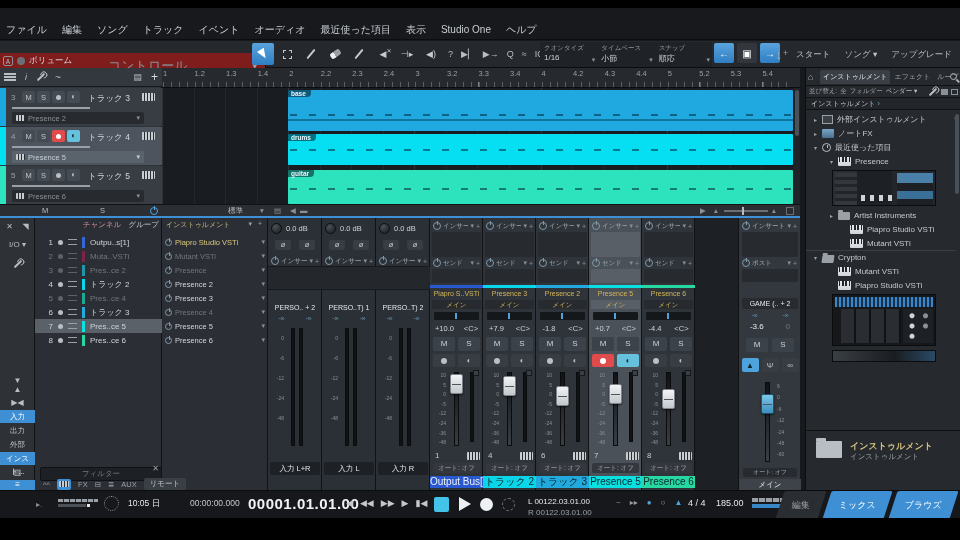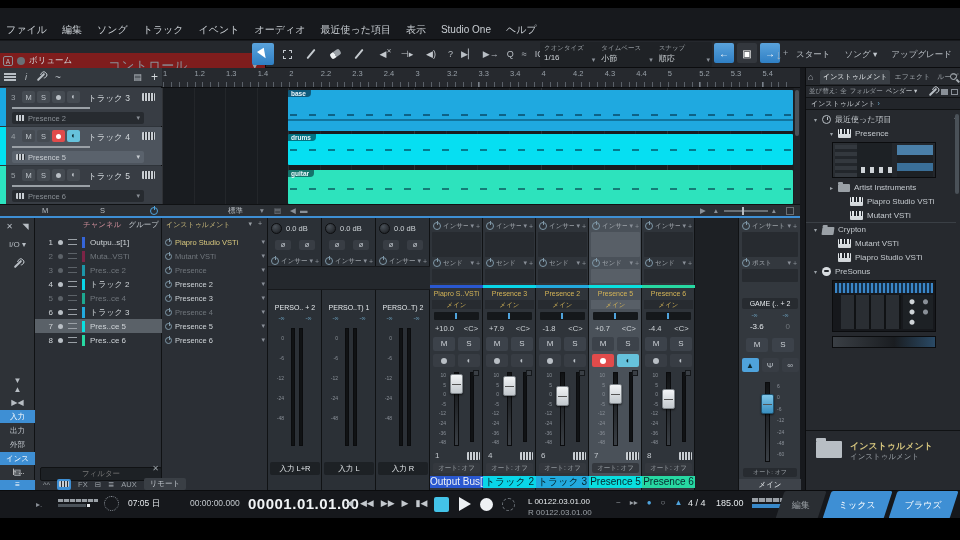--- a/index.html
+++ b/index.html
@@ -1153,20 +1153,32 @@
       <span class="sel2"><span>ベンダー</span> ▾</span>
       <span class="icons">
         <i class="wrench"></i>
         <i class="sq fill"></i>
         <i class="sq"></i>
       </span>
     </div>
     <div class="br-crumb"><span>インストゥルメント</span> <span class="gt">›</span></div>
     <div class="tree">
 
+    <div class="trow ind-1">
+          <span class="tarrow">▸</span>
+          <span class="ticon ic-box"></span>
+          <span class="tlabel">外部インストゥルメント</span>
+
+        </div>
+          <div class="trow ind-1">
+          <span class="tarrow">▸</span>
+          <span class="ticon ic-imgfolder"></span>
+          <span class="tlabel">ノートFX</span>
+
+        </div>
           <div class="trow ind-1">
           <span class="tarrow">▾</span>
           <span class="ticon ic-clock"></span>
           <span class="tlabel">最近使った項目</span>
 
         </div>
           <div class="trow ind-2">
           <span class="tarrow">▾</span>
           <span class="ticon ic-keys"></span>
           <span class="tlabel">Presence</span>
@@ -1211,26 +1223,20 @@
           <span class="ticon ic-keys"></span>
           <span class="tlabel">Mutant VSTi</span>
 
         </div>
           <div class="trow ind-2">
           <span class="tarrow"></span>
           <span class="ticon ic-keys"></span>
           <span class="tlabel">Piapro Studio VSTi</span>
 
         </div>
-          <div class="trow ind-1">
-          <span class="tarrow">▾</span>
-          <span class="ticon ic-presonus"></span>
-          <span class="tlabel">PreSonus</span>
-
-        </div>
           <div class="trow ind-2 pv-impact">
           <span class="tarrow"></span>
           <span class="ticon"></span>
           <span class="tlabel"></span>
           <span class="tprev">
               <i class="pa"></i>
               <i class="pb"></i>
               <i class="pc"></i>
             </span>
         </div>
@@ -1250,21 +1256,21 @@
     </div>
   </div>
 
   <div class="transport">
     <span class="t t-spk">▸.</span>
     <span class="t t-meters">
           <i class="m1" style="display:block"></i>
           <i class="m2" style="display:block"></i>
         </span>
     <i class="t t-dial"></i>
-    <span class="t t-clock">07:05 日</span>
+    <span class="t t-clock">10:05 日</span>
     <span class="t t-sub">00:00:00.000</span>
     <span class="t t-main">00001.01.01.00</span>
     <span class="t t-trans">
       <span>◀</span>
       <span>◀◀</span>
       <span>▶▶</span>
       <span>▶</span>
       <span>▮◀</span>
     </span>
     <i class="t t-stop"></i>

